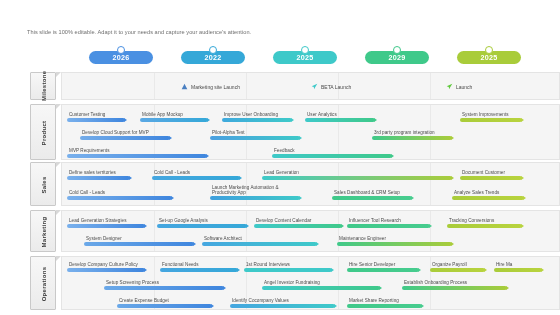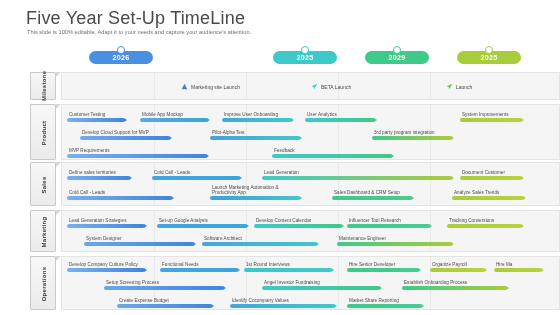--- a/index.html
+++ b/index.html
@@ -83,29 +83,34 @@
   
   .ms{position:absolute;display:flex;align-items:center;gap:3px;}
   .ms .mtxt{font-size:5px;color:#4a4a4a;white-space:nowrap;}
   .ms svg{display:block;}
 </style>
 </head>
 <body>
 
 <div class="slide">
 
-  <div class="title">Five Year Set-Up TimeLine</div>
   <div class="subtitle">This slide is 100% editable. Adapt it to your needs and capture your audience's attention.</div>
 
   <div class="years">
       <div class="yearcell" style="left: 0px;">
         <div class="pill" style="background: rgb(74, 144, 226); color: rgb(74, 144, 226);">
           <span class="lbl" style="color: rgb(255, 255, 255);">2026</span>
         </div>
         <div class="knob" style="color: rgb(74, 144, 226);"></div>
+      </div>
+      <div class="yearcell" style="left: 92px;">
+        <div class="pill" style="background: rgb(53, 168, 216); color: rgb(53, 168, 216);">
+          <span class="lbl" style="color: rgb(255, 255, 255);">2022</span>
+        </div>
+        <div class="knob" style="color: rgb(53, 168, 216);"></div>
       </div>
       <div class="yearcell" style="left: 184px;">
         <div class="pill" style="background: rgb(62, 201, 201); color: rgb(62, 201, 201);">
           <span class="lbl" style="color: rgb(255, 255, 255);">2025</span>
         </div>
         <div class="knob" style="color: rgb(62, 201, 201);"></div>
       </div>
       <div class="yearcell" style="left: 276px;">
         <div class="pill" style="background: rgb(63, 201, 138); color: rgb(63, 201, 138);">
           <span class="lbl" style="color: rgb(255, 255, 255);">2029</span>

